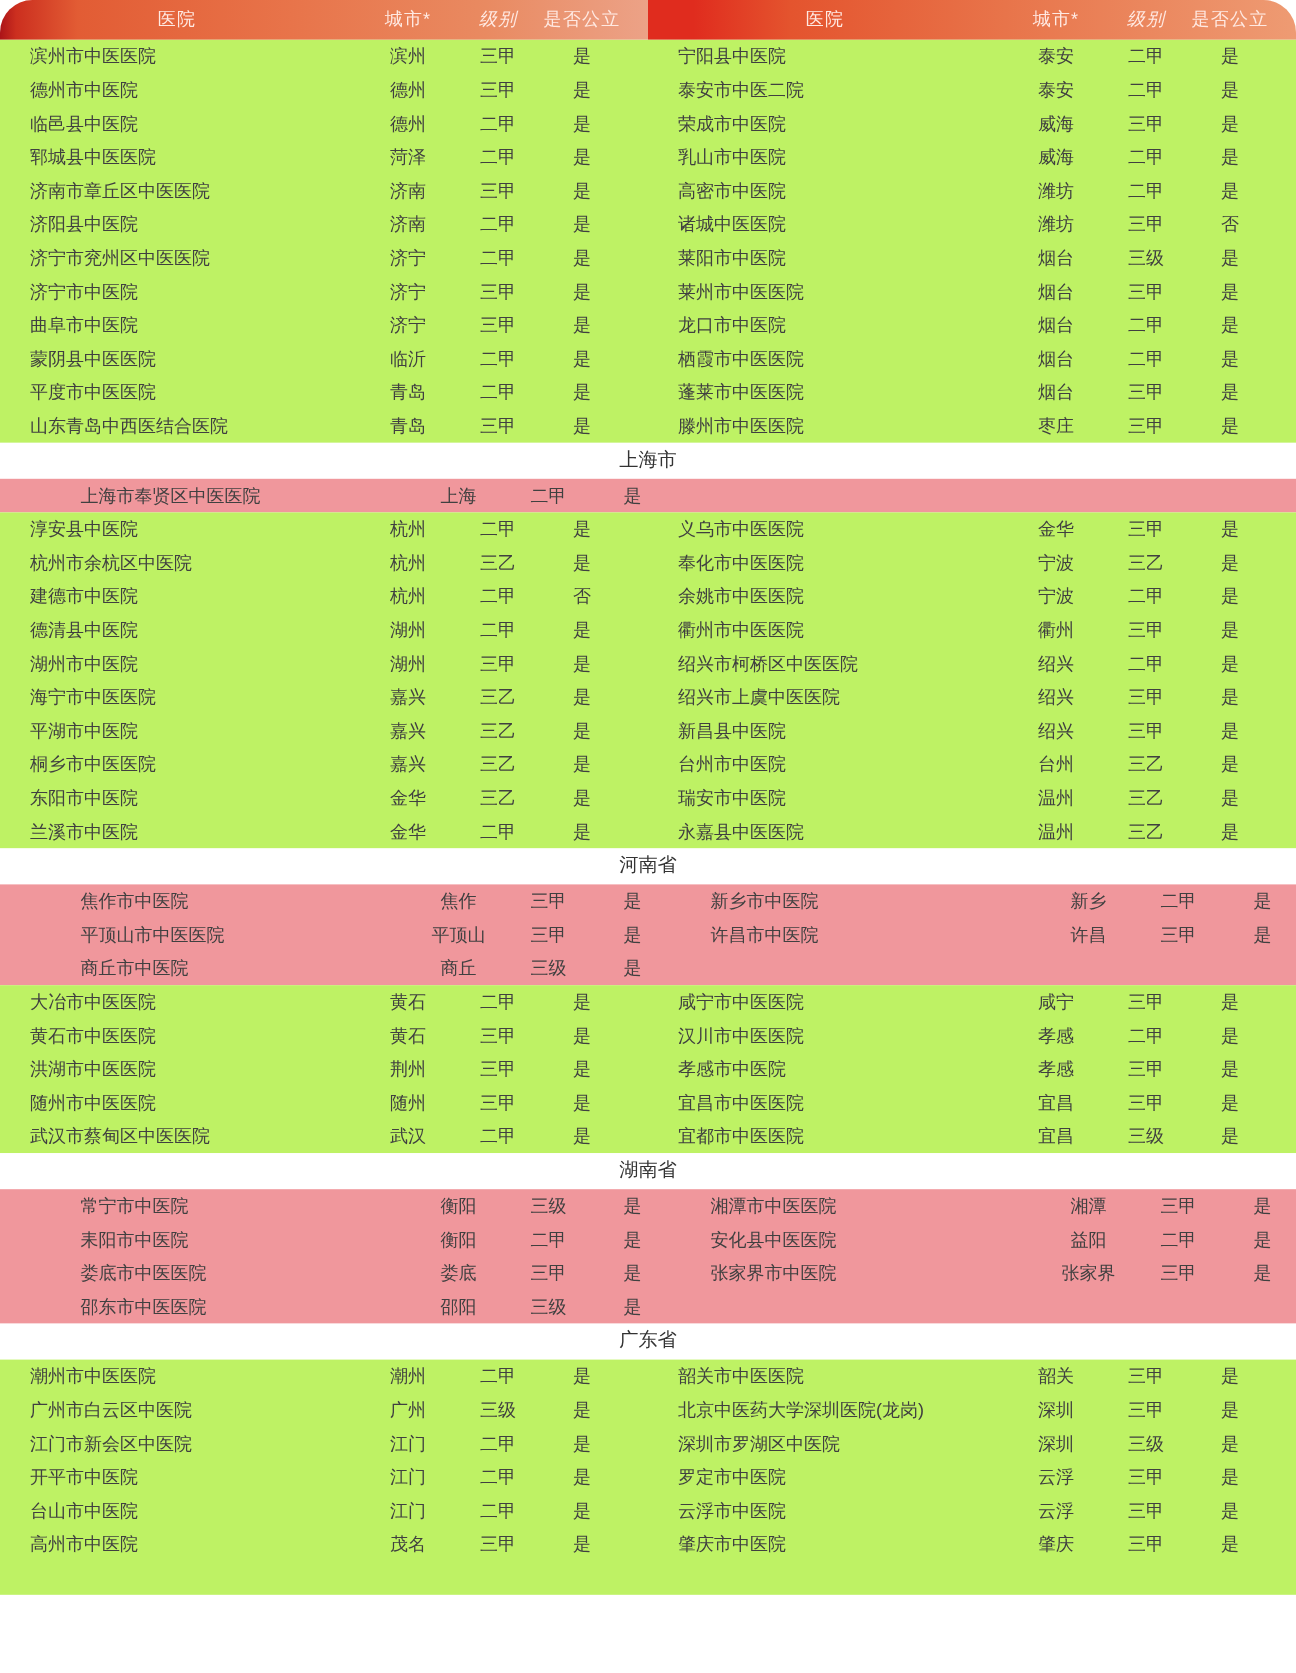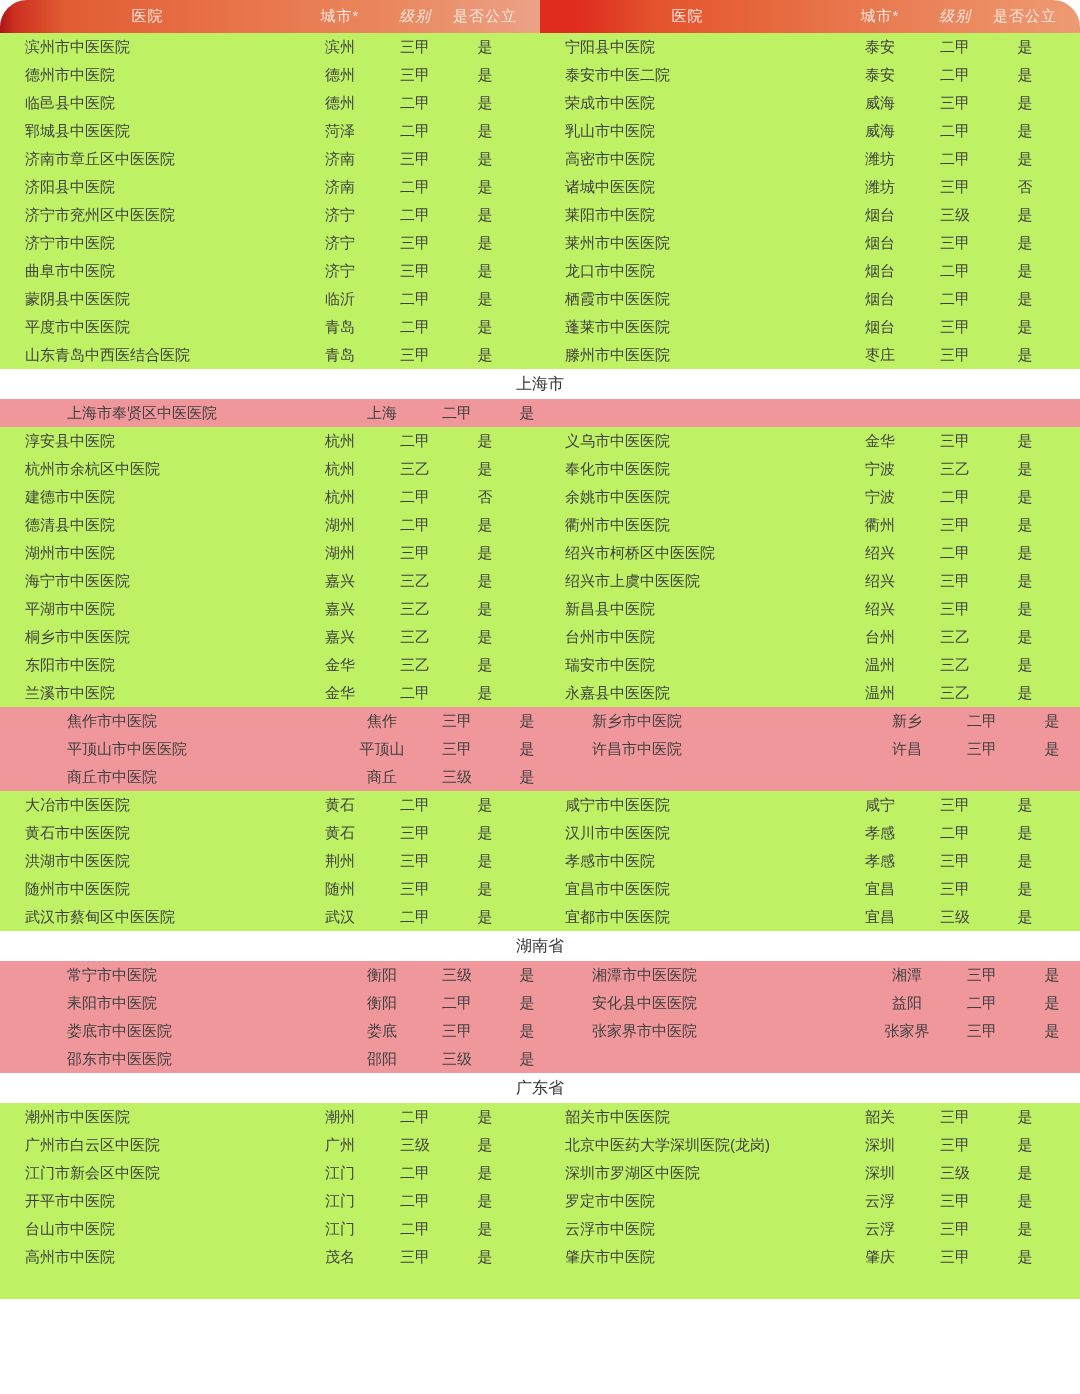--- a/index.html
+++ b/index.html
@@ -362,20 +362,21 @@
               <span class="cell-hospital">永嘉县中医医院</span>
               <span class="cell-city">温州</span>
               <span class="cell-level">三乙</span>
               <span class="cell-public">是</span>
             </div>
           </div>
     </div>
   </section>
 
   <section class="section">
+    <div class="section-title">河南省</div>
     <div class="section-body dark">
       <div class="half half-left">
             <div class="row">
               <span class="cell-hospital">焦作市中医院</span>
               <span class="cell-city">焦作</span>
               <span class="cell-level">三甲</span>
               <span class="cell-public">是</span>
             </div>
             <div class="row">
               <span class="cell-hospital">平顶山市中医医院</span>

